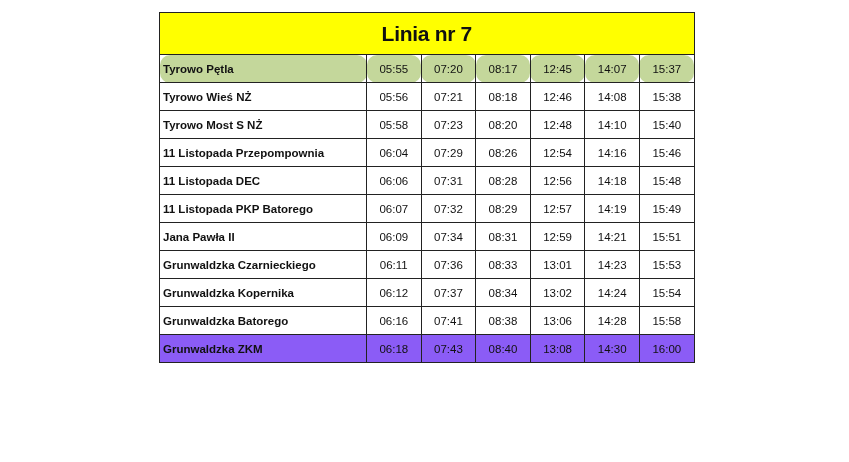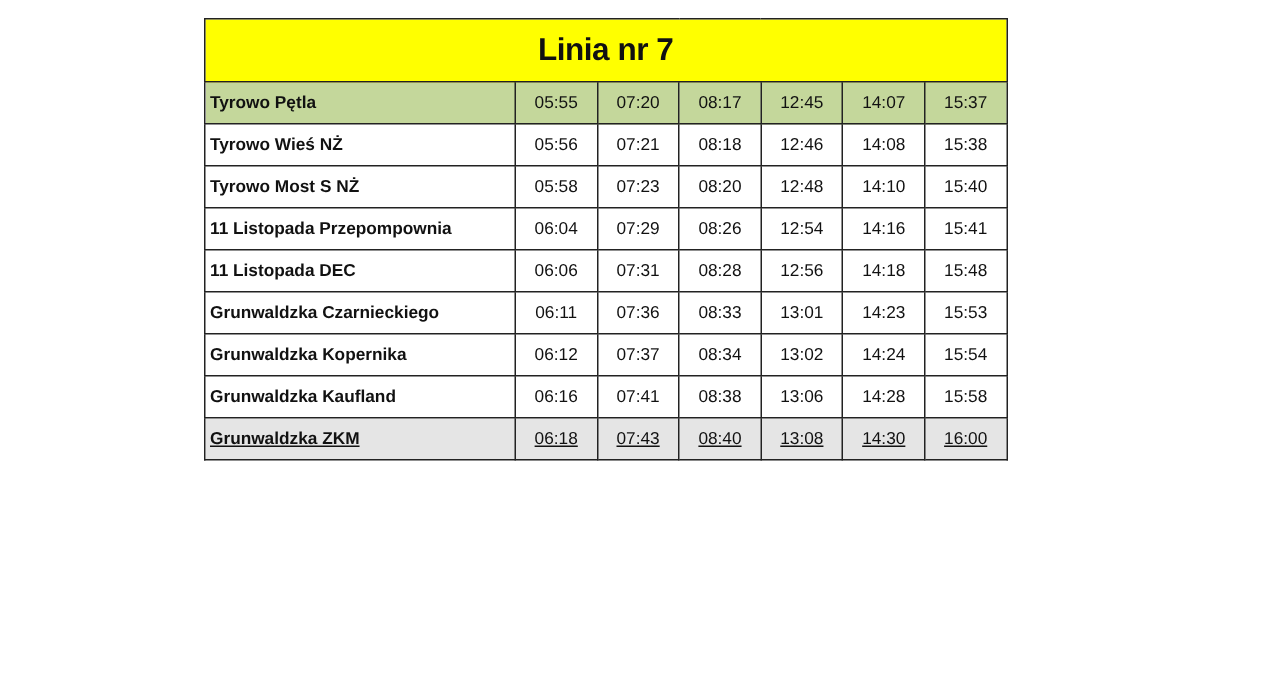--- a/index.html
+++ b/index.html
@@ -1,26 +1,26 @@
 <!DOCTYPE html>
 <html><head>
 <meta charset="utf-8">
 <style>
   html, body { margin: 0; padding: 0; background: #ffffff; }
   body { width: 849px; height: 462px; position: relative; overflow: hidden;
          font-family: "Liberation Sans", sans-serif; }
-  .sheet { position: absolute; left: 136px; top: 12px; width: 535px; }
+  .sheet { position: absolute; left: 159px; top: 12px; width: 535px; }
   table { border-collapse: collapse; width: 535px; table-layout: fixed; }
   td { border: 1.5px solid #222; font-size: 11.5px; color: #111; height: 27px; padding: 0; }
   td.title { background: #ffff00; height: 41px; text-align: center;
              font-size: 21px; font-weight: bold; letter-spacing: -0.3px; }
   td.stop { text-align: left; padding-left: 3px; font-weight: bold; white-space: nowrap; overflow: hidden; }
   td.time { text-align: center; }
-  tr.first td { background: #c4d79b; }
-  tr.last td { background: #e5e5e5; text-decoration: underline; }
+  tr.first td { background: #c4d79b; border-radius: 10px; }
+  tr.last td { background: #8b5cf6; }
   col.c-name { width: 207px; }
   col.c-time { width: 54.6px; }
 </style>
 </head>
 <body>
 
 <div class="sheet">
   <table>
     <colgroup>
       <col class="c-name">
@@ -62,51 +62,69 @@
           <td class="time">14:10</td>
           <td class="time">15:40</td>
         </tr>
         <tr>
           <td class="stop">11 Listopada Przepompownia</td>
           <td class="time">06:04</td>
           <td class="time">07:29</td>
           <td class="time">08:26</td>
           <td class="time">12:54</td>
           <td class="time">14:16</td>
-          <td class="time">15:41</td>
+          <td class="time">15:46</td>
         </tr>
         <tr>
           <td class="stop">11 Listopada DEC</td>
           <td class="time">06:06</td>
           <td class="time">07:31</td>
           <td class="time">08:28</td>
           <td class="time">12:56</td>
           <td class="time">14:18</td>
           <td class="time">15:48</td>
+        </tr>
+        <tr>
+          <td class="stop">11 Listopada PKP Batorego</td>
+          <td class="time">06:07</td>
+          <td class="time">07:32</td>
+          <td class="time">08:29</td>
+          <td class="time">12:57</td>
+          <td class="time">14:19</td>
+          <td class="time">15:49</td>
+        </tr>
+        <tr>
+          <td class="stop">Jana Pawła II</td>
+          <td class="time">06:09</td>
+          <td class="time">07:34</td>
+          <td class="time">08:31</td>
+          <td class="time">12:59</td>
+          <td class="time">14:21</td>
+          <td class="time">15:51</td>
         </tr>
         <tr>
           <td class="stop">Grunwaldzka Czarnieckiego</td>
           <td class="time">06:11</td>
           <td class="time">07:36</td>
           <td class="time">08:33</td>
           <td class="time">13:01</td>
           <td class="time">14:23</td>
           <td class="time">15:53</td>
         </tr>
         <tr>
           <td class="stop">Grunwaldzka Kopernika</td>
           <td class="time">06:12</td>
           <td class="time">07:37</td>
           <td class="time">08:34</td>
           <td class="time">13:02</td>
           <td class="time">14:24</td>
           <td class="time">15:54</td>
         </tr>
         <tr>
-          <td class="stop">Grunwaldzka Kaufland</td>
+          <td class="stop">Grunwaldzka Batorego</td>
           <td class="time">06:16</td>
           <td class="time">07:41</td>
           <td class="time">08:38</td>
           <td class="time">13:06</td>
           <td class="time">14:28</td>
           <td class="time">15:58</td>
         </tr>
         <tr class="last">
           <td class="stop">Grunwaldzka ZKM</td>
           <td class="time">06:18</td>

